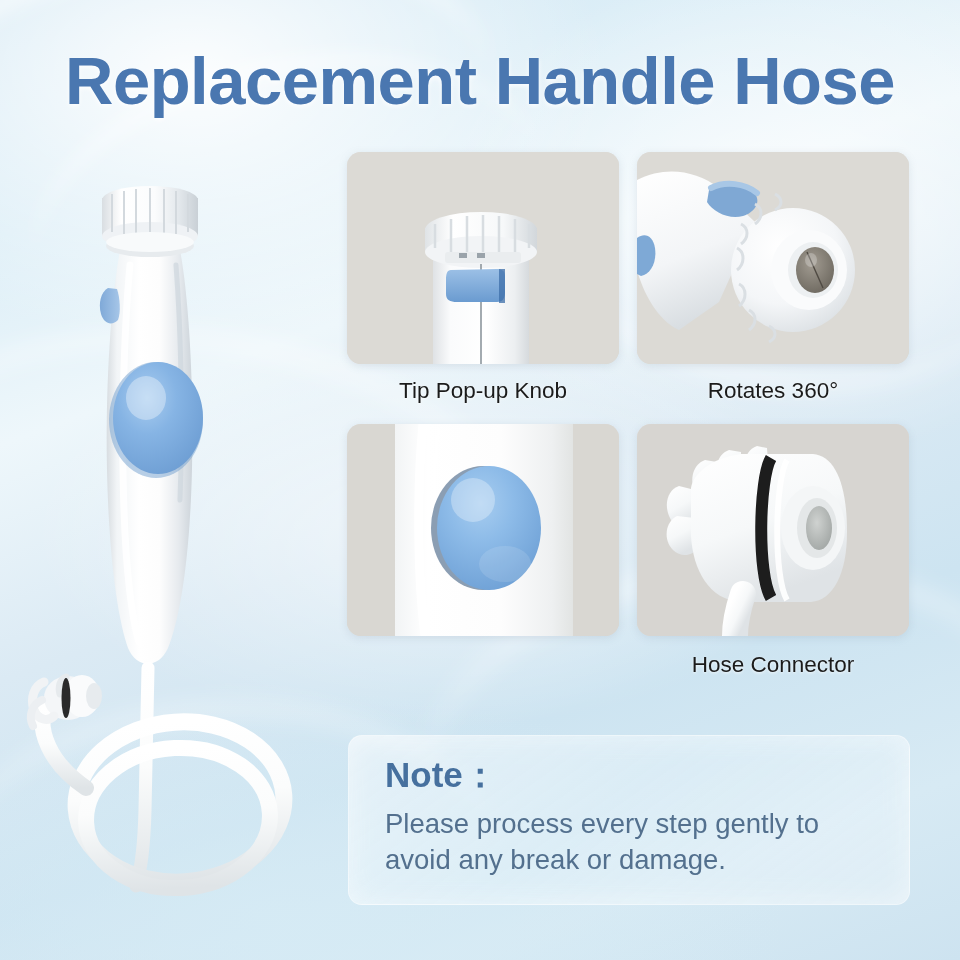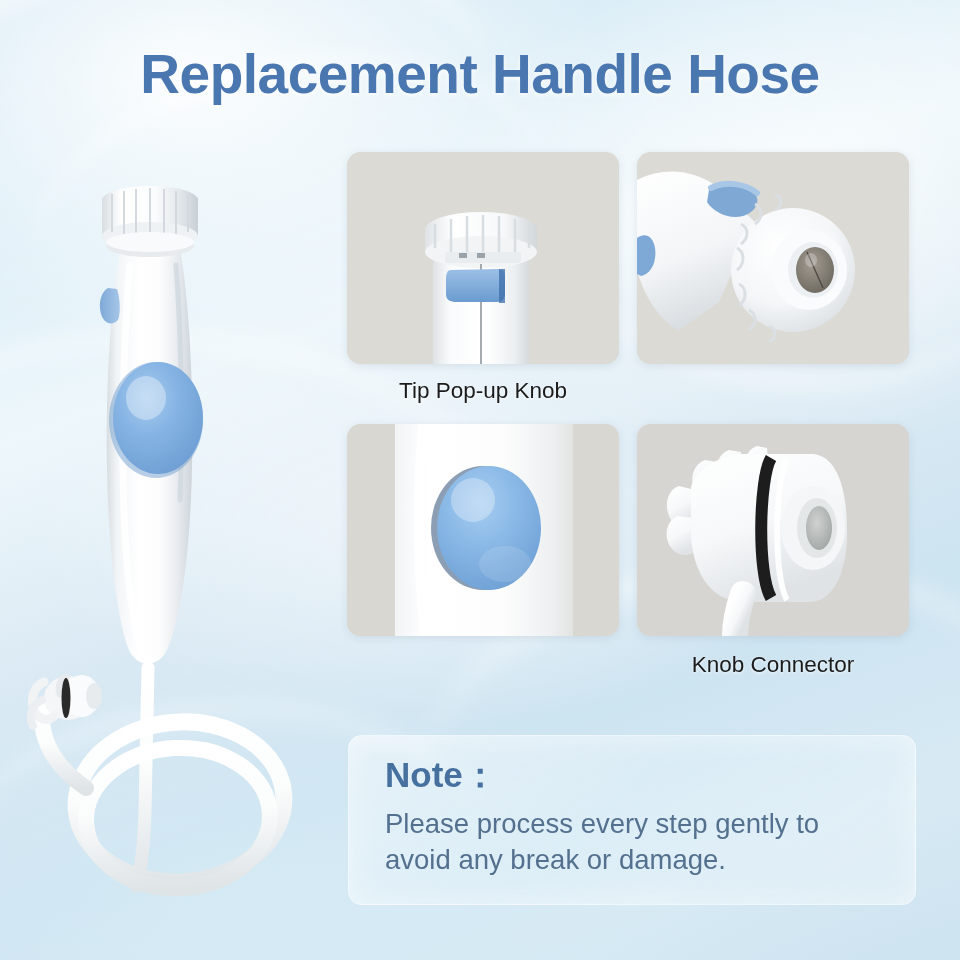--- a/index.html
+++ b/index.html
@@ -69,21 +69,21 @@
     border-radius: 50%;
     transform: rotate(-3deg);
     filter: blur(10px);
   }
 
   
   .title {
     position: absolute;
     left: 0; right: 0; top: 42px;
     text-align: center;
-    font-size: 55px;
+    font-size: 67px;
     font-weight: bold;
     letter-spacing: -0.5px;
     color: #4a77b0;
     text-shadow: 0 2px 5px rgba(255,255,255,0.85);
     font-family: "Liberation Sans", sans-serif;
   }
 
   
   .product {
     position: absolute;
@@ -120,21 +120,20 @@
 
   
   .note-box {
     position: absolute;
     left: 348px; top: 735px;
     width: 560px; height: 168px;
     border-radius: 14px;
     background: linear-gradient(145deg, rgba(255,255,255,0.46) 0%, rgba(233,245,251,0.40) 45%, rgba(255,255,255,0.30) 100%);
     border: 1px solid rgba(255,255,255,0.55);
     box-shadow: inset 0 0 28px rgba(255,255,255,0.45);
-    padding-left: 6px;
   }
   .note-title {
     position: absolute;
     left: 36px; top: 16px;
     font-size: 35px;
     font-weight: bold;
     color: #46709e;
     font-family: "Liberation Sans", sans-serif;
   }
   .note-body {
@@ -325,20 +324,21 @@
         <path d="M118 52 C126 56 126 66 118 72"></path>
         <path d="M138 42 C146 46 146 54 138 58"></path>
       </g>
       <ellipse cx="172" cy="118" rx="38" ry="40" fill="#fafbfc"></ellipse>
       <ellipse cx="176" cy="118" rx="25" ry="28" fill="#edf0f2"></ellipse>
       <ellipse cx="178" cy="118" rx="19" ry="23" fill="url(#cB_hole)"></ellipse>
       <path d="M170 100 L186 136" stroke="#4f4a43" stroke-width="1.4"></path>
       <ellipse cx="174" cy="108" rx="6" ry="7" fill="rgba(255,255,255,0.25)"></ellipse>
     </svg>
   </div>
+  <div class="caption cap-b">Rotates 360°</div>
 
   <div class="card card-c">
     <svg viewBox="0 0 272 212" width="272" height="212">
       <defs>
         <linearGradient id="cC_body" x1="0" y1="0" x2="1" y2="0">
           <stop offset="0%" stop-color="#f2f4f5"></stop>
           <stop offset="18%" stop-color="#ffffff"></stop>
           <stop offset="60%" stop-color="#fdfdfd"></stop>
           <stop offset="88%" stop-color="#eef0f1"></stop>
           <stop offset="100%" stop-color="#e2e4e3"></stop>
@@ -387,20 +387,20 @@
       <path d="M134 34 C122 54 120 150 134 174" stroke="#1d1d1d" stroke-width="12" fill="none"></path>
       <path d="M150 36 C138 56 136 152 150 176" stroke="#ffffff" stroke-width="6" fill="none" opacity="0.9"></path>
 
       <ellipse cx="176" cy="104" rx="32" ry="42" fill="#f4f6f7"></ellipse>
       <ellipse cx="180" cy="104" rx="20" ry="30" fill="#e4e7e8"></ellipse>
       <ellipse cx="182" cy="104" rx="13" ry="22" fill="url(#cD_bore)"></ellipse>
 
       <path d="M106 170 C100 188 98 202 98 212" stroke="url(#cD_w)" stroke-width="26" fill="none" stroke-linecap="round"></path>
     </svg>
   </div>
-  <div class="caption cap-d">Knob Connector</div>
+  <div class="caption cap-d">Hose Connector</div>
 
   <div class="note-box">
     <div class="note-title">Note：</div>
     <div class="note-body">Please process every step gently to avoid any break or damage.</div>
   </div>
 
 </div>
 
 </body></html>

